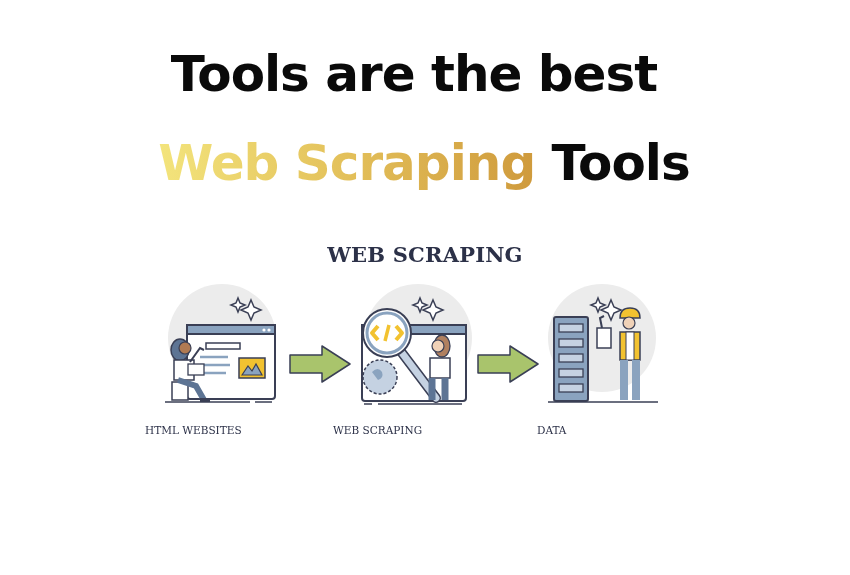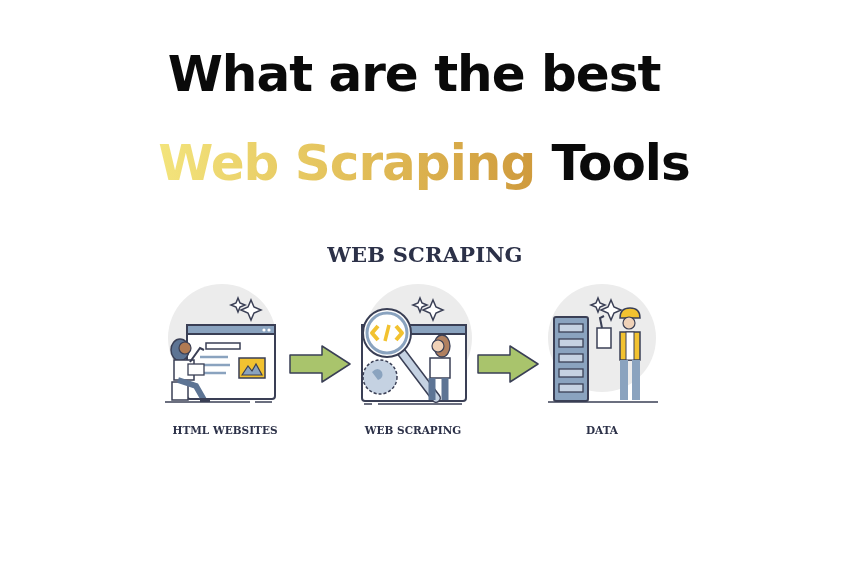--- a/index.html
+++ b/index.html
@@ -17,30 +17,30 @@
   .gold {
     background: linear-gradient(90deg, #f3e47c 0%, #e3c05a 50%, #cf9a3c 100%);
     -webkit-background-clip: text; background-clip: text; color: transparent;
   }
   .infographic-title {
     position: absolute; top: 242px; left: 0; width: 850px; text-align: center;
     font-family: "DejaVu Serif", serif; font-weight: bold; font-size: 21px; color: #2c3148;
     letter-spacing: 0.2px;
   }
   .stage-label {
-    position: absolute; top: 424px; width: 160px; text-align: center;
-    font-family: "DejaVu Serif", serif; font-weight: bold; font-size: 10.5px; color: #2c3148;
+    position: absolute; top: 424px; width: 160px; text-align: left;
+    font-family: "DejaVu Serif", serif; font-weight: normal; font-size: 10.5px; color: #2c3148;
   }
   svg.ill { position: absolute; top: 280px; }
 </style>
 </head>
 <body>
 
 <div class="headline line1">
-  <span>What are the best</span>
+  <span>Tools are the best</span>
 </div>
 <div class="headline line2">
   <span class="gold">Web Scraping</span>
   <span>Tools</span>
 </div>
 
 <div class="infographic-title">WEB SCRAPING</div>
 
 <svg class="ill" style="left:160px" width="130" height="135" viewBox="0 0 130 135">
   <circle cx="62" cy="58" r="54" fill="#ececec"></circle>
@@ -116,13 +116,13 @@
   <path d="M80 38 q0 -10 10 -10 q10 0 10 10z" fill="#f2c230" stroke="#3a3f55" stroke-width="1.5"></path>
   <circle cx="89" cy="43" r="6" fill="#f0d2b8" stroke="#3a3f55" stroke-width="1.2"></circle>
   <rect x="80" y="52" width="20" height="28" fill="#f2c230" stroke="#3a3f55" stroke-width="1.5"></rect>
   <rect x="86" y="52" width="8" height="28" fill="#fff" stroke="#3a3f55" stroke-width="1"></rect>
   <path d="M84 80 v40 M96 80 v40" stroke="#8aa3bf" stroke-width="8"></path>
   <line x1="8" y1="122" x2="118" y2="122" stroke="#3a3f55" stroke-width="1.5"></line>
 </svg>
 
 <div class="stage-label" style="left:145px">HTML WEBSITES</div>
 <div class="stage-label" style="left:333px">WEB SCRAPING</div>
-<div class="stage-label" style="left:522px">DATA</div>
+<div class="stage-label" style="left:537px">DATA</div>
 
 </body></html>

